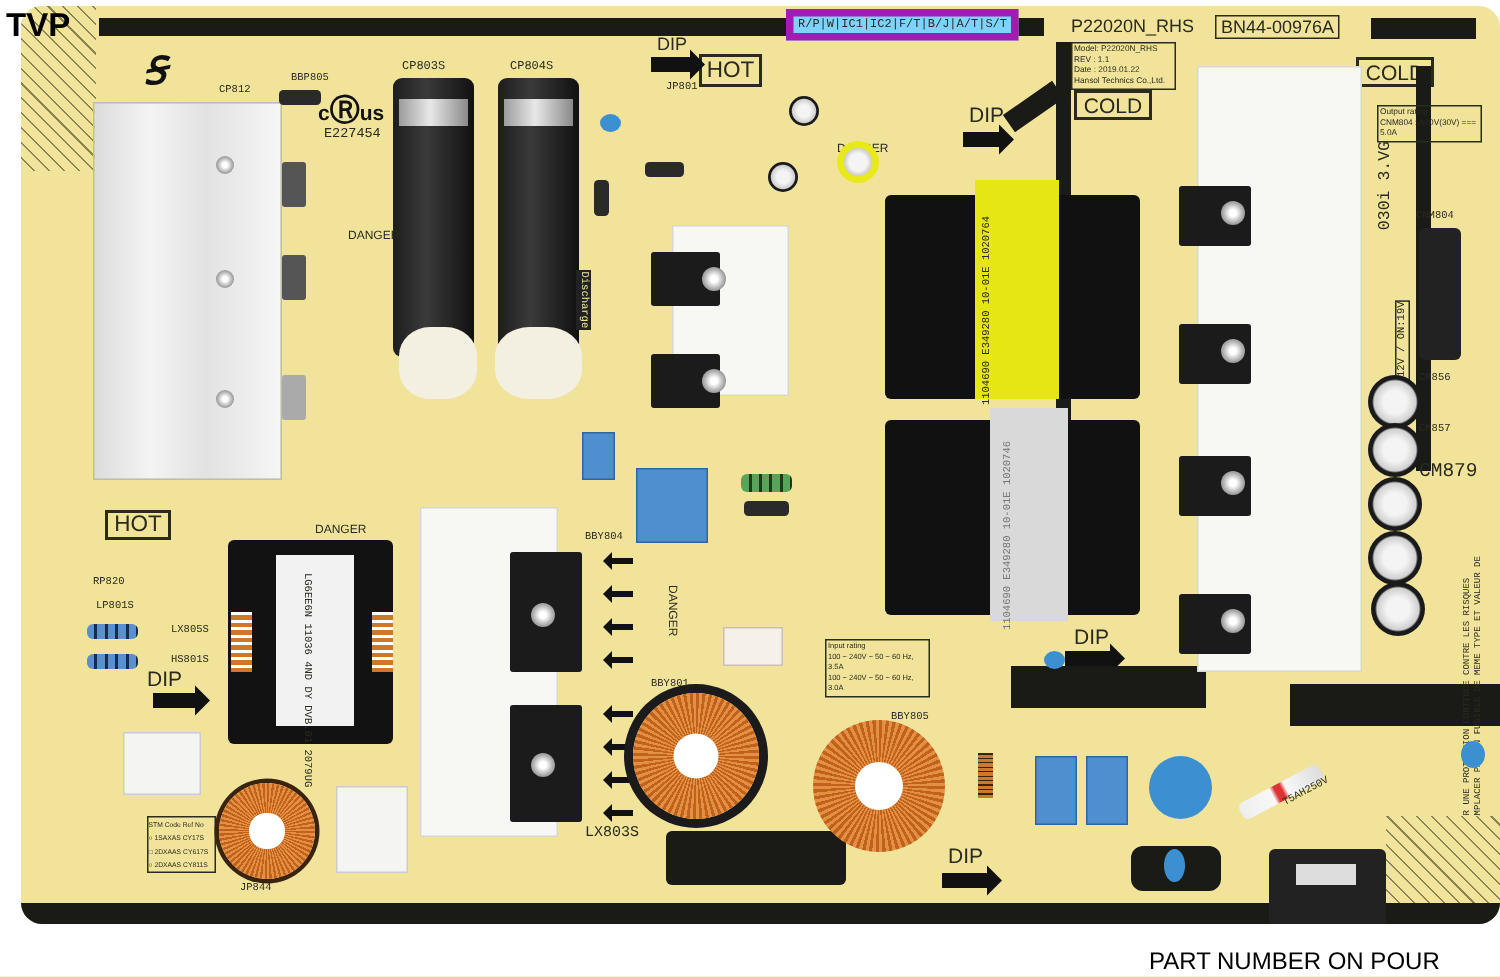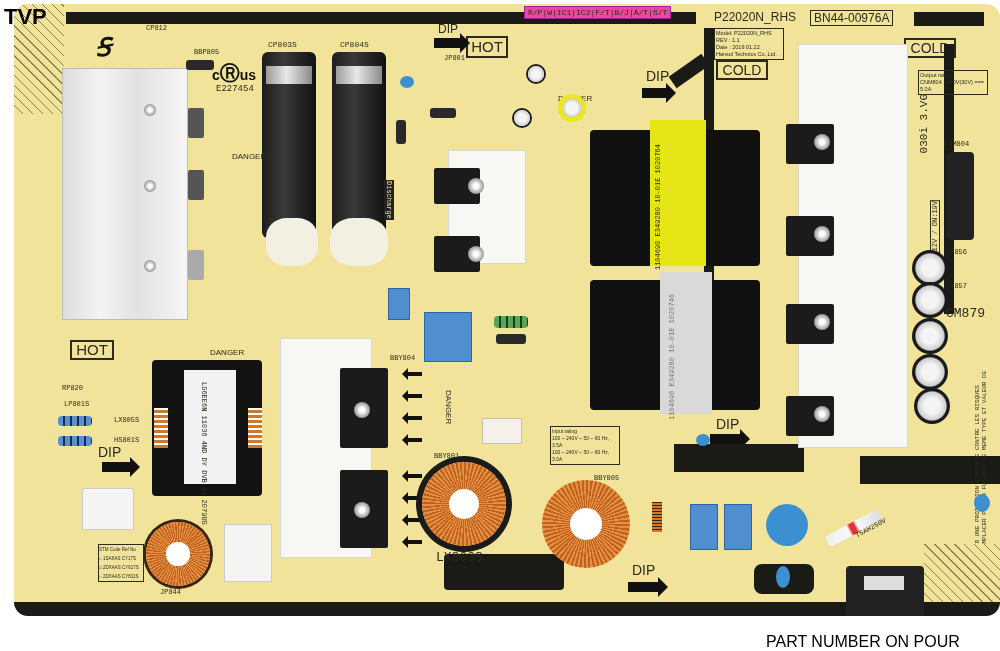--- a/index.html
+++ b/index.html
@@ -40,21 +40,21 @@
 <div id="tvp-label" class="abs">TVP</div>
 <div id="part-label" class="abs">PART NUMBER ON POUR</div>
 
 <div id="board" class="abs">
 
   <div class="trace" style="left:52px;top:8px;width:630px;height:12px;"></div>
   <div class="trace" style="left:900px;top:8px;width:70px;height:14px;"></div>
   <div class="hatch" style="left:0;top:0;width:50px;height:110px;"></div>
 
 
-  <div class="silk" style="left:510px;top:2px;font-size:8px;border:1px solid #a21caf;padding:1px 3px;background:#ec4899;">
+  <div class="silk" style="left:510px;top:2px;font-size:8px;border:5px solid #a21caf;padding:1px 3px;background:#7dd3fc;">
     <span>R/P</span>|<span>W</span>|<span>IC1</span>|<span>IC2</span>|<span>F/T</span>|<span>B/J</span>|<span>A/T</span>|<span>S/T</span>
   </div>
 
   <div class="silk" style="left:700px;top:6px;font-size:12px;font-family:'Liberation Sans',sans-serif;">P22020N_RHS</div>
   <div class="silk" style="left:796px;top:6px;font-size:12px;font-family:'Liberation Sans',sans-serif;border:1px solid #2a2a1e;padding:0 3px;">BN44-00976A</div>
 
   <div class="abs" style="left:700px;top:24px;width:70px;border:1px solid #2a2a1e;font-size:5.5px;line-height:7px;color:#2a2a1e;padding:1px;">
     <div>Model: P22020N_RHS</div>
     <div>REV : 1.1</div>
     <div>Date : 2019.01.22</div>
@@ -170,21 +170,21 @@
   <div class="screw" style="left:340px;top:498px;"></div>
   <div class="small-arrow" style="left:394px;top:368px;"></div>
   <div class="small-arrow" style="left:394px;top:390px;"></div>
   <div class="small-arrow" style="left:394px;top:412px;"></div>
   <div class="small-arrow" style="left:394px;top:434px;"></div>
   <div class="small-arrow" style="left:394px;top:470px;"></div>
   <div class="small-arrow" style="left:394px;top:492px;"></div>
   <div class="small-arrow" style="left:394px;top:514px;"></div>
   <div class="small-arrow" style="left:394px;top:536px;"></div>
   <div class="silk" style="left:376px;top:350px;font-size:7px;">BBY804</div>
-  <div class="silk" style="left:376px;top:546px;font-size:13px;margin-left:46px;">LX803S</div>
+  <div class="silk" style="left:376px;top:546px;font-size:10px;">LX803S</div>
 
   <div class="silk" style="left:196px;top:344px;font-size:8px;font-family:'Liberation Sans',sans-serif;">DANGER</div>
   <div class="silk" style="left:218px;top:148px;font-size:8px;font-family:'Liberation Sans',sans-serif;">DANGER</div>
   <div class="silk" style="left:544px;top:90px;font-size:8px;font-family:'Liberation Sans',sans-serif;">DANGER</div>
   <div class="silk" style="left:430px;top:386px;font-size:8px;font-family:'Liberation Sans',sans-serif;writing-mode:vertical-rl;">DANGER</div>
 
   <div class="blue-box" style="left:374px;top:284px;width:22px;height:32px;"></div>
   <div class="blue-box" style="left:410px;top:308px;width:48px;height:50px;"></div>
   <div class="resistor" style="left:480px;top:312px;width:34px;height:12px;background:repeating-linear-gradient(90deg,#58a55a 0 5px,#1d3a1e 5px 7px);"></div>
   <div class="diode" style="left:482px;top:330px;width:30px;height:10px;"></div>
@@ -229,15 +229,15 @@
 
 
   <div class="diode" style="left:172px;top:56px;width:28px;height:10px;"></div>
   <div class="blue-cap" style="left:386px;top:72px;width:14px;height:12px;"></div>
   <div class="diode" style="left:416px;top:104px;width:26px;height:10px;"></div>
   <div class="diode" style="left:382px;top:116px;width:10px;height:24px;"></div>
   <div class="elcap" style="left:512px;top:60px;width:20px;height:20px;"></div>
   <div class="abs" style="left:544px;top:90px;width:28px;height:28px;border-radius:50%;background:radial-gradient(circle,#f4f4f4 30%,#cfcfcf 45%,#e8e81a 50%);"></div>
   <div class="elcap" style="left:498px;top:104px;width:20px;height:20px;"></div>
   <div class="silk" style="left:180px;top:44px;font-size:7px;">BBP805</div>
-  <div class="silk" style="left:132px;top:20px;font-size:7px;">CP812</div>
+  <div class="silk" style="left:132px;top:52px;font-size:7px;">CP812</div>
   <div class="silk" style="left:430px;top:50px;font-size:7px;">JP801</div>
 </div>
 
 </body></html>

